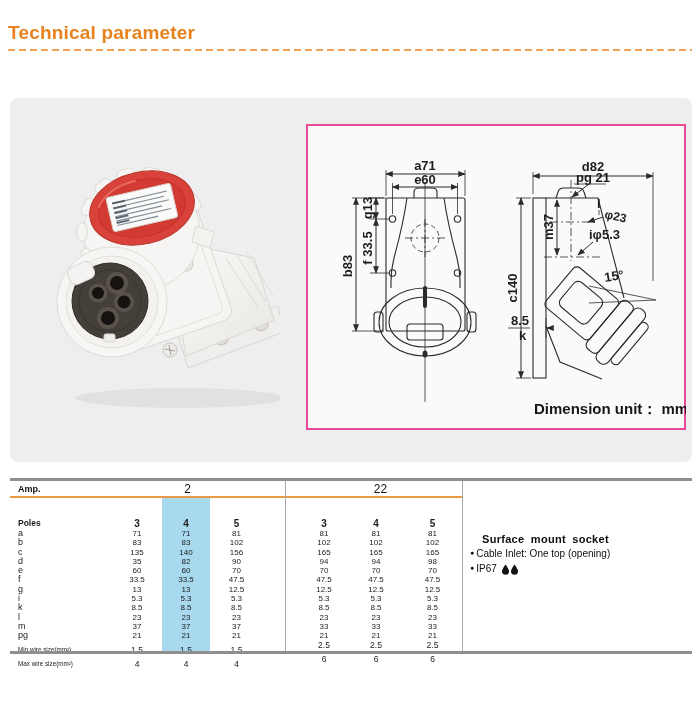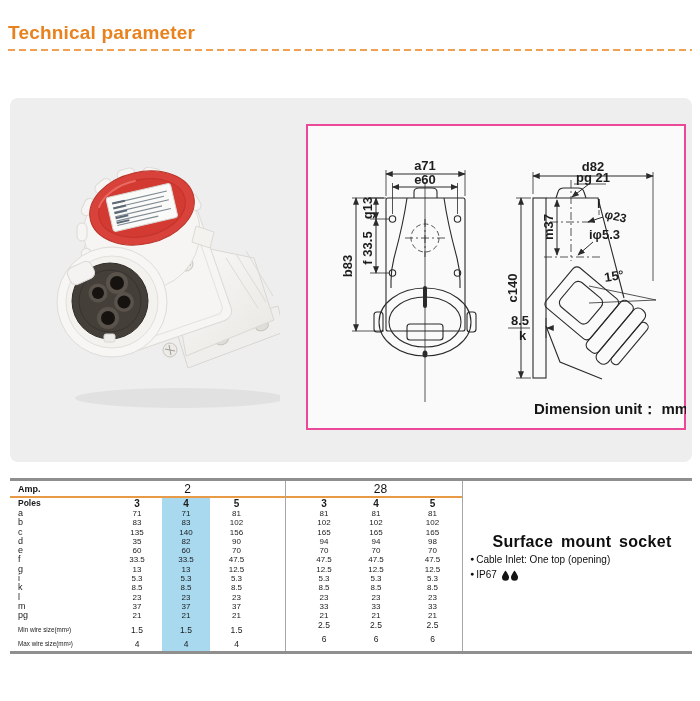--- a/index.html
+++ b/index.html
@@ -32,34 +32,34 @@
   .g1{width:151px;text-align:center;font-size:12px;color:#111;}
   .g2{width:165px;text-align:center;font-size:12px;color:#111;}
   .asp{width:35px;}
   .orange{position:absolute;left:0;top:18px;width:453px;height:2px;background:#e89a45;}
   .hl-col{position:absolute;left:152px;top:20px;width:48px;height:153px;background:#a8d9ef;}
   .rows{position:absolute;left:0;top:20px;width:453px;}
   .t-row{display:flex;position:relative;}
   .tc{flex:none;text-align:center;color:#1c1c1c;}
   .lab{width:102px;text-align:left;padding-left:8px;box-sizing:border-box;}
   .c1{width:50px}.c2{width:48px}.c3{width:53px}.sp{width:35px}.c4{width:52px}.c5{width:52px}.c6{width:61px}
-  .poles{height:11px;line-height:11px;font-size:10px;font-weight:bold;}
+  .poles{height:11px;line-height:11px;font-size:10px;font-weight:bold;margin-top:20px;}
   .poles .lab{font-size:8.5px;}
   .data{height:9.3px;line-height:9.3px;font-size:8px;}
   .data .lab{font-size:9px;}
   .gap{height:2px;}
   .wire{height:14px;line-height:14px;font-size:8.5px;}
   .wire .lab{font-size:6.3px;color:#222;}
   .up{position:relative;top:-5px;}
   .vline{position:absolute;top:3px;width:1px;height:170px;background:#a6a6a6;}
   .v1{left:275px;} .v2{left:452px;}
 
   
   .notes{position:absolute;left:470px;top:533px;width:224px;color:#0e0e0e;font-size:10px;}
-  .nh{font-weight:bold;font-size:16px;letter-spacing:.3px;word-spacing:3px;text-align:center;}
+  .nh{font-weight:bold;margin-left:12px;font-size:11px;letter-spacing:.3px;word-spacing:3px;}
   .nl{margin-top:3px;display:flex;align-items:center;line-height:12px;}
   .blt{font-size:7px;margin-right:2px;position:relative;top:-1px;}
   .indent{margin-left:58px;}
   .drops{margin-left:4px;display:flex;align-items:flex-end;}
 </style>
 </head>
 <body>
 
 <div class="page">
 
@@ -234,21 +234,21 @@
       <text x="226" y="288" class="unit">Dimension unit：  mm</text>
     </svg>
   </div>
 
   <div class="tbl">
     <div class="bar-top"></div>
     <div class="amp-row">
       <div class="amp-lab">Amp.</div>
       <div class="g1">2</div>
       <div class="asp"></div>
-      <div class="g2">28</div>
+      <div class="g2">22</div>
     </div>
     <div class="orange"></div>
     <div class="hl-col"></div>
     <div class="rows">
         <div class="t-row poles">
           <div class="tc lab">Poles</div>
           <div class="tc c1">3</div>
           <div class="tc c2">4</div>
           <div class="tc c3">5</div>
           <div class="tc sp"></div>

